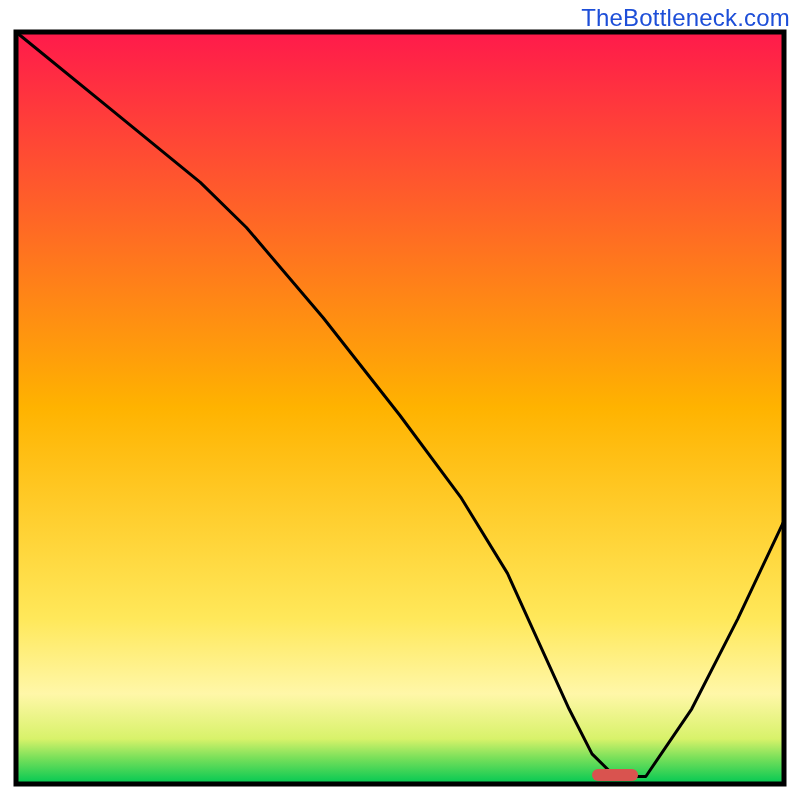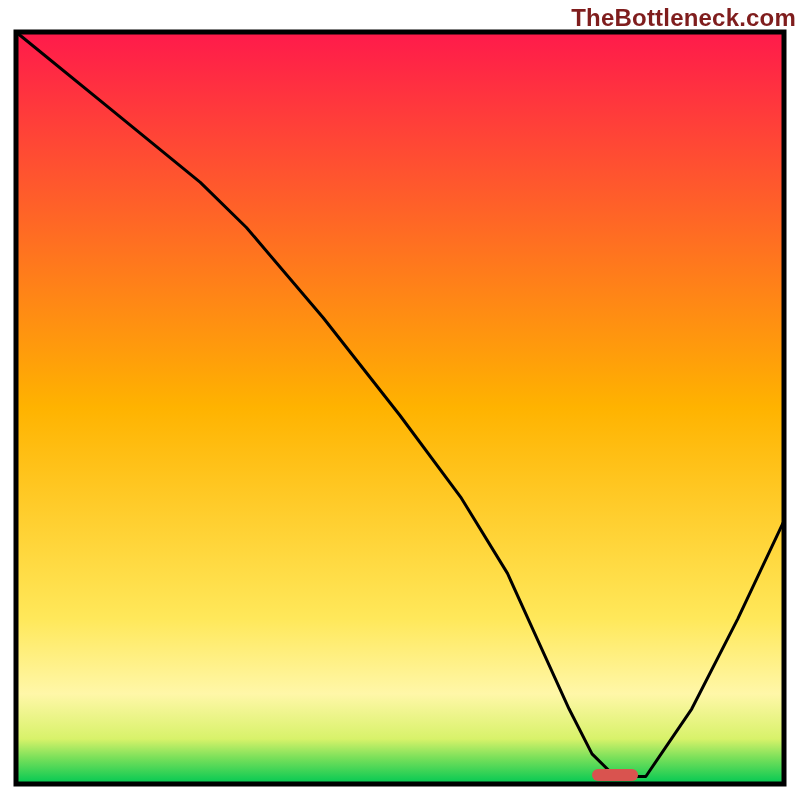--- a/index.html
+++ b/index.html
@@ -12,24 +12,24 @@
     font-family: Arial, Helvetica, sans-serif;
   }
   .frame {
     position: relative;
     width: 800px;
     height: 800px;
   }
   .watermark {
     position: absolute;
     top: 4px;
-    right: 4px;
+    right: 10px;
     font-size: 24px;
-    font-weight: 700;
-    color: #7f1d1d;
+    font-weight: 400;
+    color: #1d4ed8;
     letter-spacing: 0.2px;
   }
   svg {
     display: block;
   }
 </style>
 </head>
 <body>
 
 <div class="frame">

